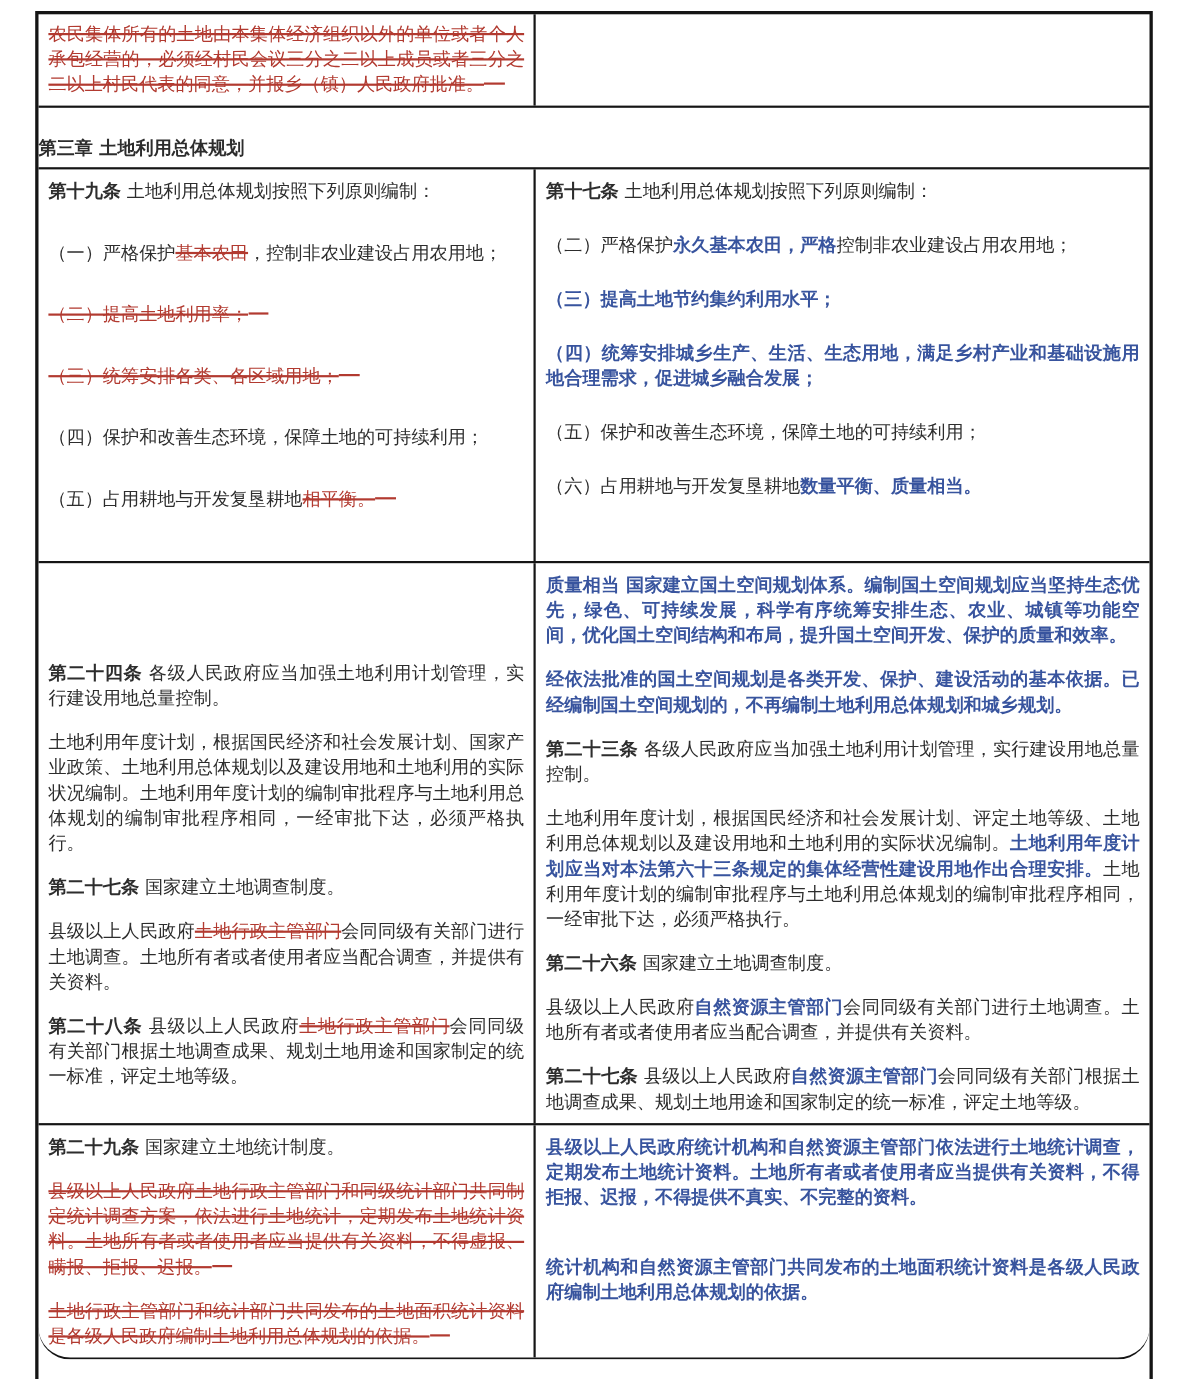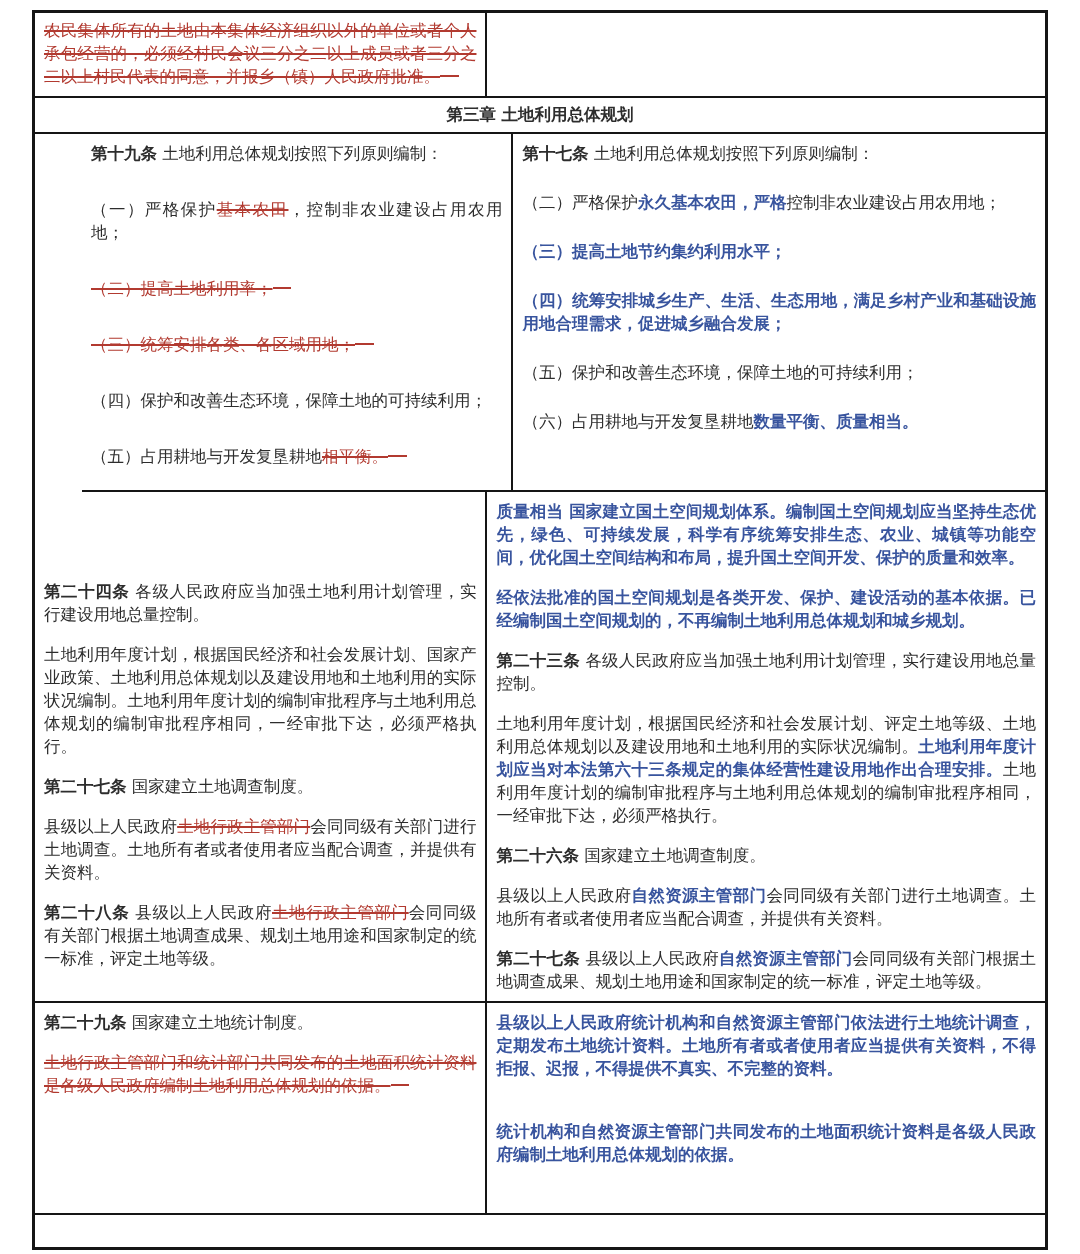--- a/index.html
+++ b/index.html
@@ -21,29 +21,30 @@
     font-size: 16.5px;
     line-height: 23px;
   }
   .row { display: flex; border-bottom: 2px solid #151515; }
   .row:last-child { border-bottom: none; }
   .cell { padding: 8px 9px; text-align: justify; }
   .cell.l { width: 44.8%; border-right: 2px solid #151515; }
   .cell.r { width: 55.2%; }
   .chapter-row {
     display: block;
-    text-align: center;
+    text-align: left;
     font-weight: bold;
     padding: 5px 0 6px;
     min-height: 32px;
+    margin-top: 20px;
   }
   .r-carry { min-height: 84px; }
-  .r-prin  { min-height: 358px; margin-left: 47px; }
+  .r-prin  { min-height: 358px; }
   .r-plans { min-height: 508px; }
-  .r-stats { min-height: 212px; }
+  .r-stats { min-height: 212px; border-radius: 29px; }
 
   .r-carry .cell { padding-top: 6px; }
   .r-prin .cell.l p { margin: 0 0 33px; }
   .r-prin .cell.r p { margin: 0 0 26px; }
   .r-prin .cell p:last-child { margin-bottom: 0; }
   .r-plans .cell p { margin: 0 0 17px; }
   .r-plans .cell p:last-child { margin-bottom: 0; }
   .r-plans .cell.l { padding-top: 88px; }
   .r-stats .cell p { margin: 0 0 17px; }
   .r-stats .cell p:last-child { margin-bottom: 0; }
@@ -116,20 +117,21 @@
         <p><span>土地利用年度计划，根据国民经济和社会发展计划、评定土地等级、土地利用总体规划以及建设用地和土地利用的实际状况编制。</span><span class="add">土地利用年度计划应当对本法第六十三条规定的集体经营性建设用地作出合理安排。</span><span>土地利用年度计划的编制审批程序与土地利用总体规划的编制审批程序相同，一经审批下达，必须严格执行。</span></p>
         <p><span class="lbl">第二十六条</span><span> 国家建立土地调查制度。</span></p>
         <p><span>县级以上人民政府</span><span class="add">自然资源主管部门</span><span>会同同级有关部门进行土地调查。土地所有者或者使用者应当配合调查，并提供有关资料。</span></p>
         <p><span class="lbl">第二十七条</span><span> 县级以上人民政府</span><span class="add">自然资源主管部门</span><span>会同同级有关部门根据土地调查成果、规划土地用途和国家制定的统一标准，评定土地等级。</span></p>
       </div>
     </div>
 
     <div class="row r-stats">
       <div class="cell l">
         <p><span class="lbl">第二十九条</span><span> 国家建立土地统计制度。</span></p>
+        <p><span class="del tail">县级以上人民政府土地行政主管部门和同级统计部门共同制定统计调查方案，依法进行土地统计，定期发布土地统计资料。土地所有者或者使用者应当提供有关资料，不得虚报、瞒报、拒报、迟报。</span></p>
         <p><span class="del tail">土地行政主管部门和统计部门共同发布的土地面积统计资料是各级人民政府编制土地利用总体规划的依据。</span></p>
       </div>
       <div class="cell r">
         <p class="gap-big"><span class="add">县级以上人民政府统计机构和自然资源主管部门依法进行土地统计调查，定期发布土地统计资料。土地所有者或者使用者应当提供有关资料，不得拒报、迟报，不得提供不真实、不完整的资料。</span></p>
         <p><span class="add">统计机构和自然资源主管部门共同发布的土地面积统计资料是各级人民政府编制土地利用总体规划的依据。</span></p>
       </div>
     </div>
 
     <div class="row chapter-row">
       

